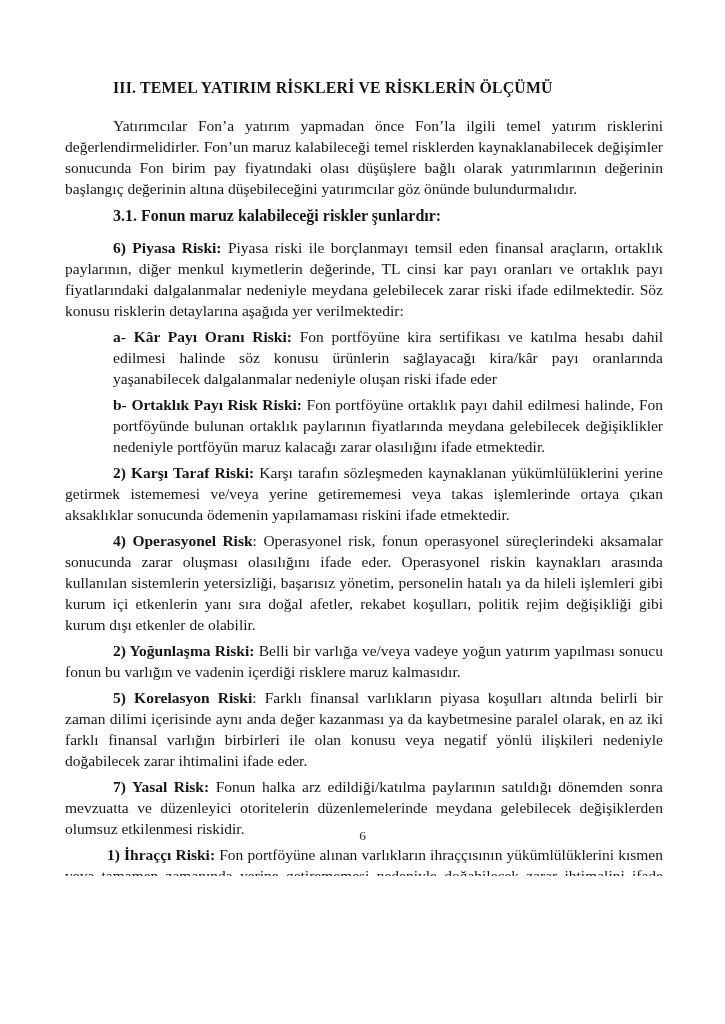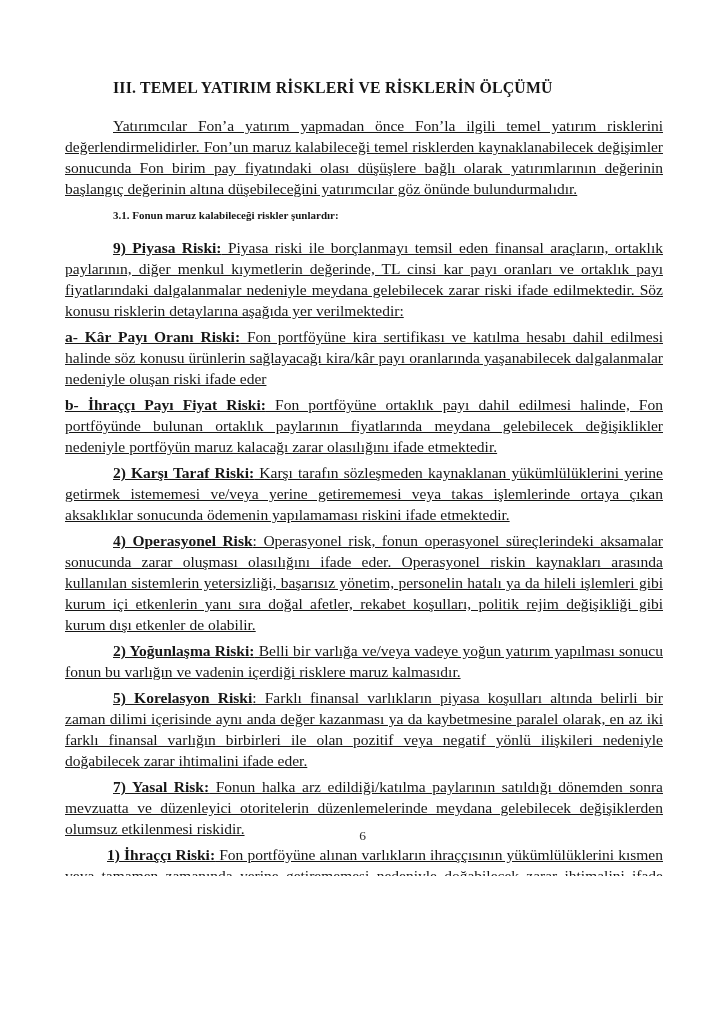--- a/index.html
+++ b/index.html
@@ -23,33 +23,32 @@
     overflow: hidden;
   }
   .doc-title {
     font-size: 15.8px;
     font-weight: bold;
     margin: 0 0 17px 0;
     padding-left: 48px;
     letter-spacing: 0.2px;
   }
   .section-heading {
-    font-size: 11px;
+    font-size: 16px;
     font-weight: bold;
     margin: 6px 0 11px 0;
     padding-left: 48px;
   }
   p.para {
     margin: 0 0 5px 0;
     text-align: justify;
-    text-decoration: underline;
   }
   p.p-indent { text-indent: 48px; }
   p.p-i8 { text-indent: 42px; }
-  p.p-sub { }
+  p.p-sub { margin-left: 48px; }
   .lead { font-weight: bold; }
   .page-footer {
     position: absolute;
     left: 0;
     right: 0;
     bottom: 30px;
     text-align: center;
     font-size: 13.5px;
     color: #2a2a2a;
   }
@@ -58,34 +57,34 @@
 <body>
 
 <div class="page">
 
   <h1 class="doc-title">III. TEMEL YATIRIM RİSKLERİ VE RİSKLERİN ÖLÇÜMÜ</h1>
 
   <p class="para p-indent">Yatırımcılar Fon’a yatırım yapmadan önce Fon’la ilgili temel yatırım risklerini değerlendirmelidirler. Fon’un maruz kalabileceği temel risklerden kaynaklanabilecek değişimler sonucunda Fon birim pay fiyatındaki olası düşüşlere bağlı olarak yatırımlarının değerinin başlangıç değerinin altına düşebileceğini yatırımcılar göz önünde bulundurmalıdır.</p>
 
   <h2 class="section-heading">3.1. Fonun maruz kalabileceği riskler şunlardır:</h2>
 
-  <p class="para p-indent"><span class="lead">9) Piyasa Riski:</span><span> Piyasa riski ile borçlanmayı temsil eden finansal araçların, ortaklık paylarının, diğer menkul kıymetlerin değerinde, TL cinsi kar payı oranları ve ortaklık payı fiyatlarındaki dalgalanmalar nedeniyle meydana gelebilecek zarar riski ifade edilmektedir. Söz konusu risklerin detaylarına aşağıda yer verilmektedir:</span></p>
+  <p class="para p-indent"><span class="lead">6) Piyasa Riski:</span><span> Piyasa riski ile borçlanmayı temsil eden finansal araçların, ortaklık paylarının, diğer menkul kıymetlerin değerinde, TL cinsi kar payı oranları ve ortaklık payı fiyatlarındaki dalgalanmalar nedeniyle meydana gelebilecek zarar riski ifade edilmektedir. Söz konusu risklerin detaylarına aşağıda yer verilmektedir:</span></p>
 
   <p class="para p-sub"><span class="lead">a- Kâr Payı Oranı Riski:</span><span> Fon portföyüne kira sertifikası ve katılma hesabı dahil edilmesi halinde söz konusu ürünlerin sağlayacağı kira/kâr payı oranlarında yaşanabilecek dalgalanmalar nedeniyle oluşan riski ifade eder</span></p>
 
-  <p class="para p-sub"><span class="lead">b- İhraççı Payı Fiyat Riski:</span><span> Fon portföyüne ortaklık payı dahil edilmesi halinde, Fon portföyünde bulunan ortaklık paylarının fiyatlarında meydana gelebilecek değişiklikler nedeniyle portföyün maruz kalacağı zarar olasılığını ifade etmektedir.</span></p>
+  <p class="para p-sub"><span class="lead">b- Ortaklık Payı Risk Riski:</span><span> Fon portföyüne ortaklık payı dahil edilmesi halinde, Fon portföyünde bulunan ortaklık paylarının fiyatlarında meydana gelebilecek değişiklikler nedeniyle portföyün maruz kalacağı zarar olasılığını ifade etmektedir.</span></p>
 
   <p class="para p-indent"><span class="lead">2) Karşı Taraf Riski:</span><span> Karşı tarafın sözleşmeden kaynaklanan yükümlülüklerini yerine getirmek istememesi ve/veya yerine getirememesi veya takas işlemlerinde ortaya çıkan aksaklıklar sonucunda ödemenin yapılamaması riskini ifade etmektedir.</span></p>
 
 
   <p class="para p-indent"><span class="lead">4) Operasyonel Risk</span><span>: Operasyonel risk, fonun operasyonel süreçlerindeki aksamalar sonucunda zarar oluşması olasılığını ifade eder. Operasyonel riskin kaynakları arasında kullanılan sistemlerin yetersizliği, başarısız yönetim, personelin hatalı ya da hileli işlemleri gibi kurum içi etkenlerin yanı sıra doğal afetler, rekabet koşulları, politik rejim değişikliği gibi kurum dışı etkenler de olabilir.</span></p>
 
   <p class="para p-indent"><span class="lead">2) Yoğunlaşma Riski:</span><span> Belli bir varlığa ve/veya vadeye yoğun yatırım yapılması sonucu fonun bu varlığın ve vadenin içerdiği risklere maruz kalmasıdır.</span></p>
 
-  <p class="para p-indent"><span class="lead">5) Korelasyon Riski</span><span>: Farklı finansal varlıkların piyasa koşulları altında belirli bir zaman dilimi içerisinde aynı anda değer kazanması ya da kaybetmesine paralel olarak, en az iki farklı finansal varlığın birbirleri ile olan pozitif veya negatif yönlü ilişkileri nedeniyle doğabilecek zarar ihtimalini ifade eder.</span></p>
+  <p class="para p-indent"><span class="lead">5) Korelasyon Riski</span><span>: Farklı finansal varlıkların piyasa koşulları altında belirli bir zaman dilimi içerisinde aynı anda değer kazanması ya da kaybetmesine paralel olarak, en az iki farklı finansal varlığın birbirleri ile olan konusu veya negatif yönlü ilişkileri nedeniyle doğabilecek zarar ihtimalini ifade eder.</span></p>
 
   <p class="para p-indent"><span class="lead">7) Yasal Risk:</span><span> Fonun halka arz edildiği/katılma paylarının satıldığı dönemden sonra mevzuatta ve düzenleyici otoritelerin düzenlemelerinde meydana gelebilecek değişiklerden olumsuz etkilenmesi riskidir.</span></p>
 
   <p class="para p-i8"><span class="lead">1) İhraççı Riski:</span><span> Fon portföyüne alınan varlıkların ihraççısının yükümlülüklerini kısmen veya tamamen zamanında yerine getirememesi nedeniyle doğabilecek zarar ihtimalini ifade eder.</span></p>
 
   <div class="page-footer">6</div>
 
 </div>
 
 </body></html>

